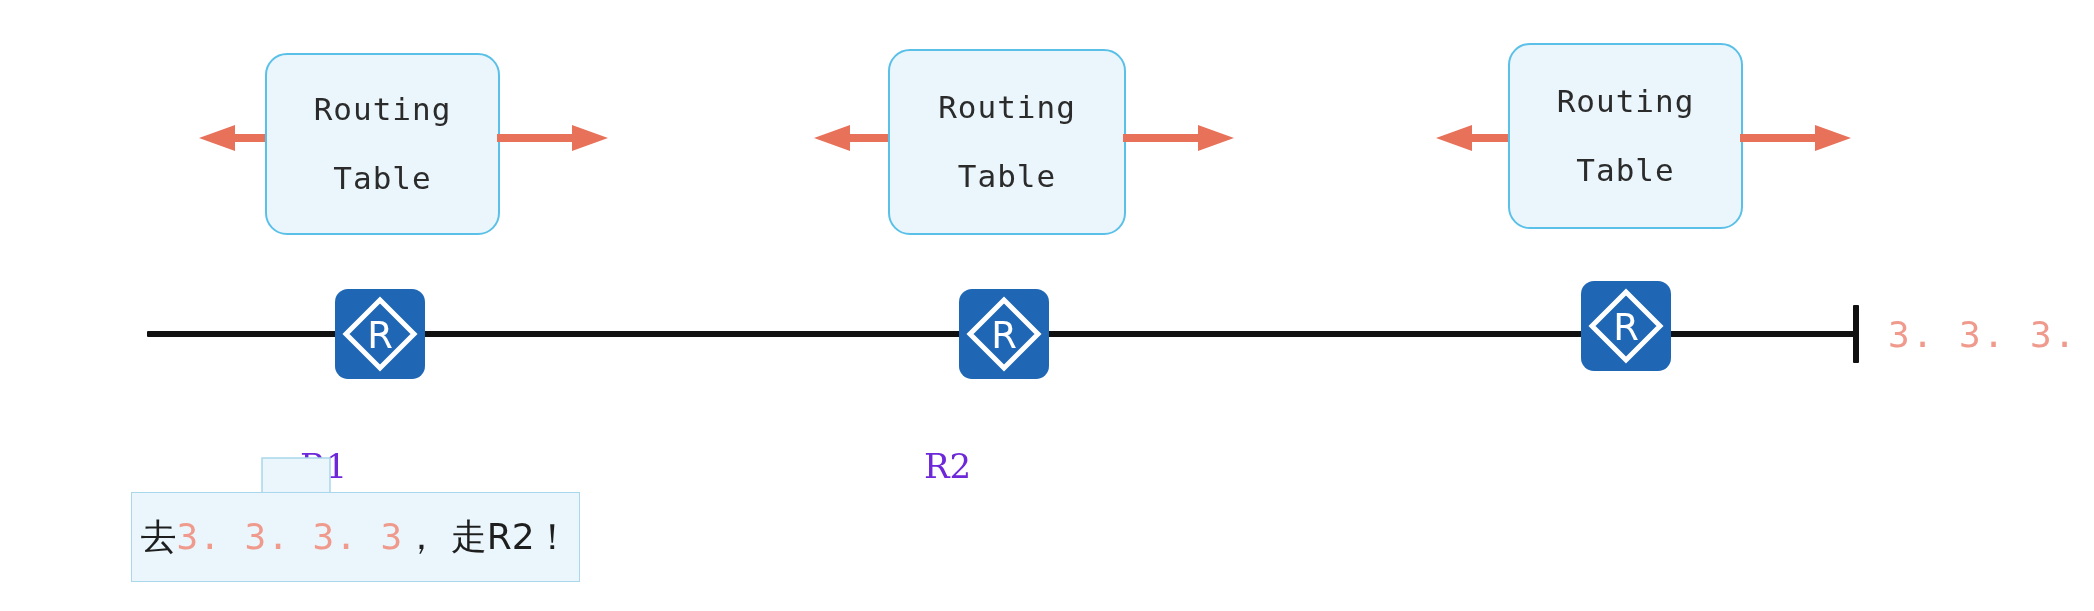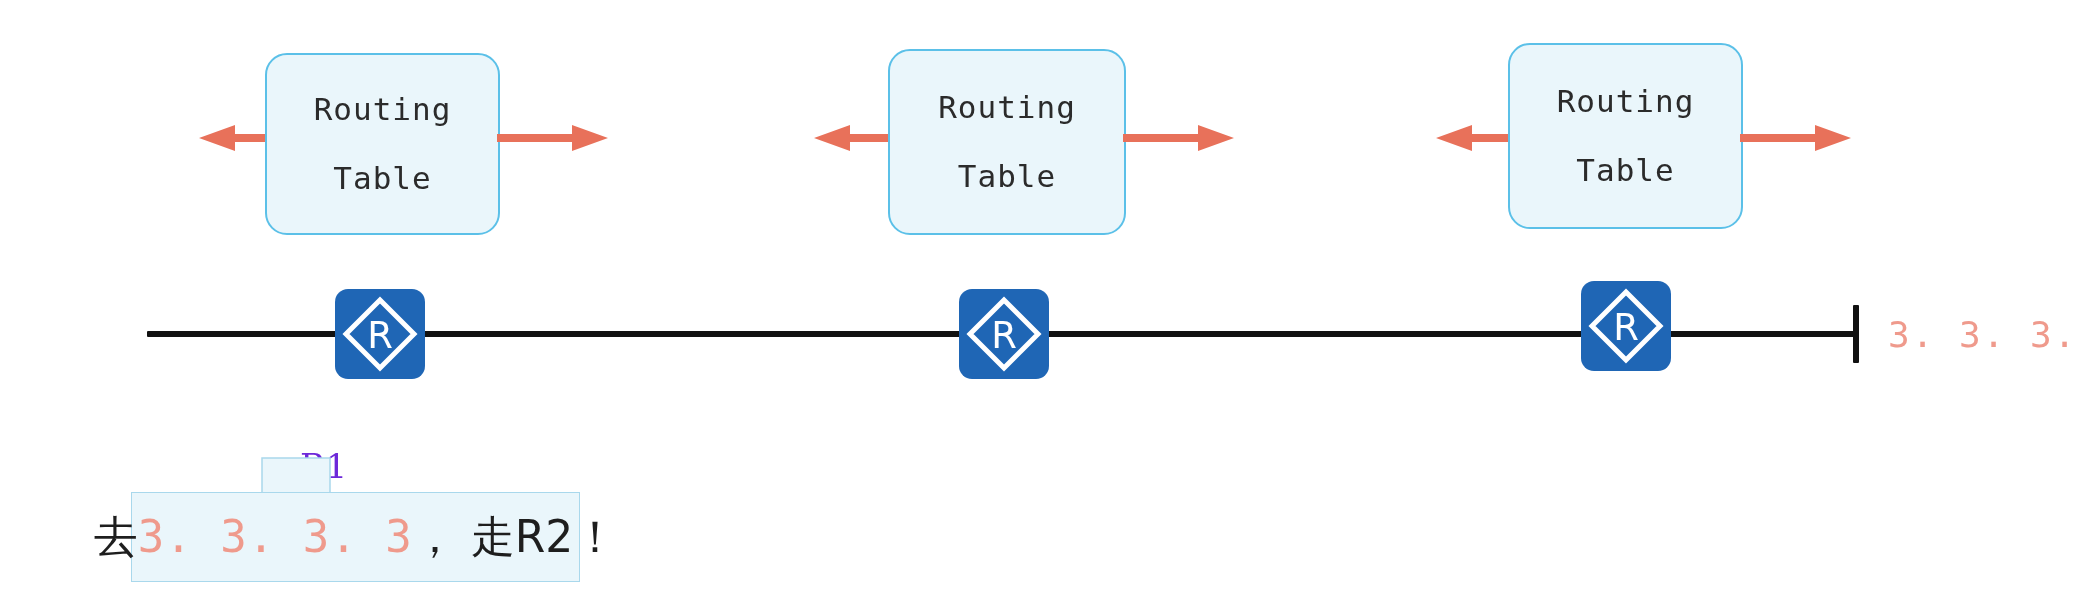--- a/index.html
+++ b/index.html
@@ -87,21 +87,21 @@
     position:absolute;
     background:#eaf6fb;
     border:1.5px solid #a9d8ec;
     box-sizing:border-box;
     display:flex;
     align-items:center;
     justify-content:center;
   }
   .callout-text{
     font-family:"DejaVu Sans", sans-serif;
-    font-size:44px;
+    font-size:36px;
     color:#1e1e1e;
     white-space:nowrap;
     letter-spacing:0px;
   }
   .callout-text .hl{
     color:#ef9a8c;
     font-family:"DejaVu Sans Mono", monospace;
     letter-spacing:1px;
   }
   .callout-tail svg{display:block;position:absolute;}
@@ -174,20 +174,21 @@
   </div>
   <div class="rname" style="left:300px;top:418px;width:160px;">R1</div>
 
   <div class="router" style="left:958px;top:288px;">
     <svg width="92" height="92" viewBox="0 0 92 92">
       <rect x="1" y="1" width="90" height="90" rx="13" ry="13" fill="#1f66b5"></rect>
       <path d="M 46 12 L 80 46 L 46 80 L 12 46 Z" fill="none" stroke="#ffffff" stroke-width="5"></path>
       <text x="46" y="60" text-anchor="middle" font-family="DejaVu Sans, sans-serif" font-size="37" fill="#ffffff">R</text>
     </svg>
   </div>
+  <div class="rname" style="left:924px;top:418px;width:160px;">R2</div>
 
   <div class="router" style="left:1580px;top:280px;">
     <svg width="92" height="92" viewBox="0 0 92 92">
       <rect x="1" y="1" width="90" height="90" rx="13" ry="13" fill="#1f66b5"></rect>
       <path d="M 46 12 L 80 46 L 46 80 L 12 46 Z" fill="none" stroke="#ffffff" stroke-width="5"></path>
       <text x="46" y="60" text-anchor="middle" font-family="DejaVu Sans, sans-serif" font-size="37" fill="#ffffff">R</text>
     </svg>
   </div>
 
   <div class="ip-label" style="left:1888px;top:314px;">3. 3. 3. 3</div>

